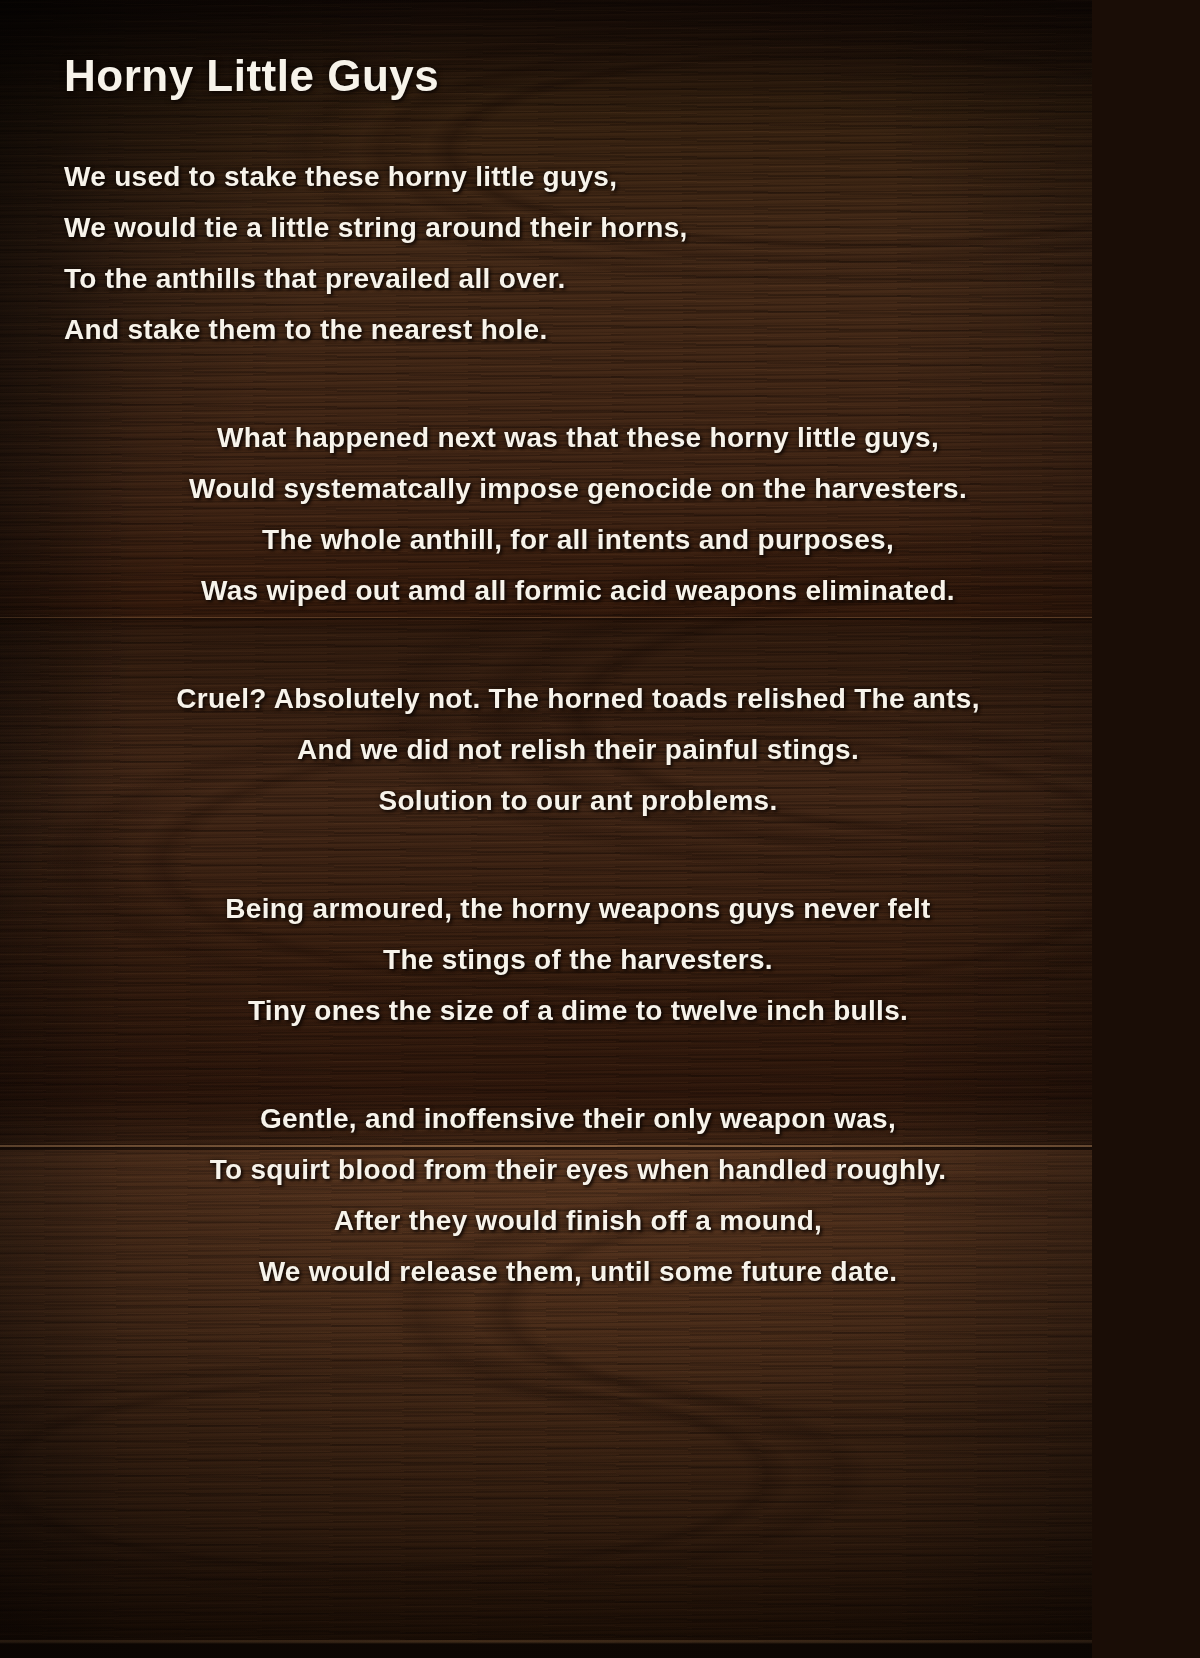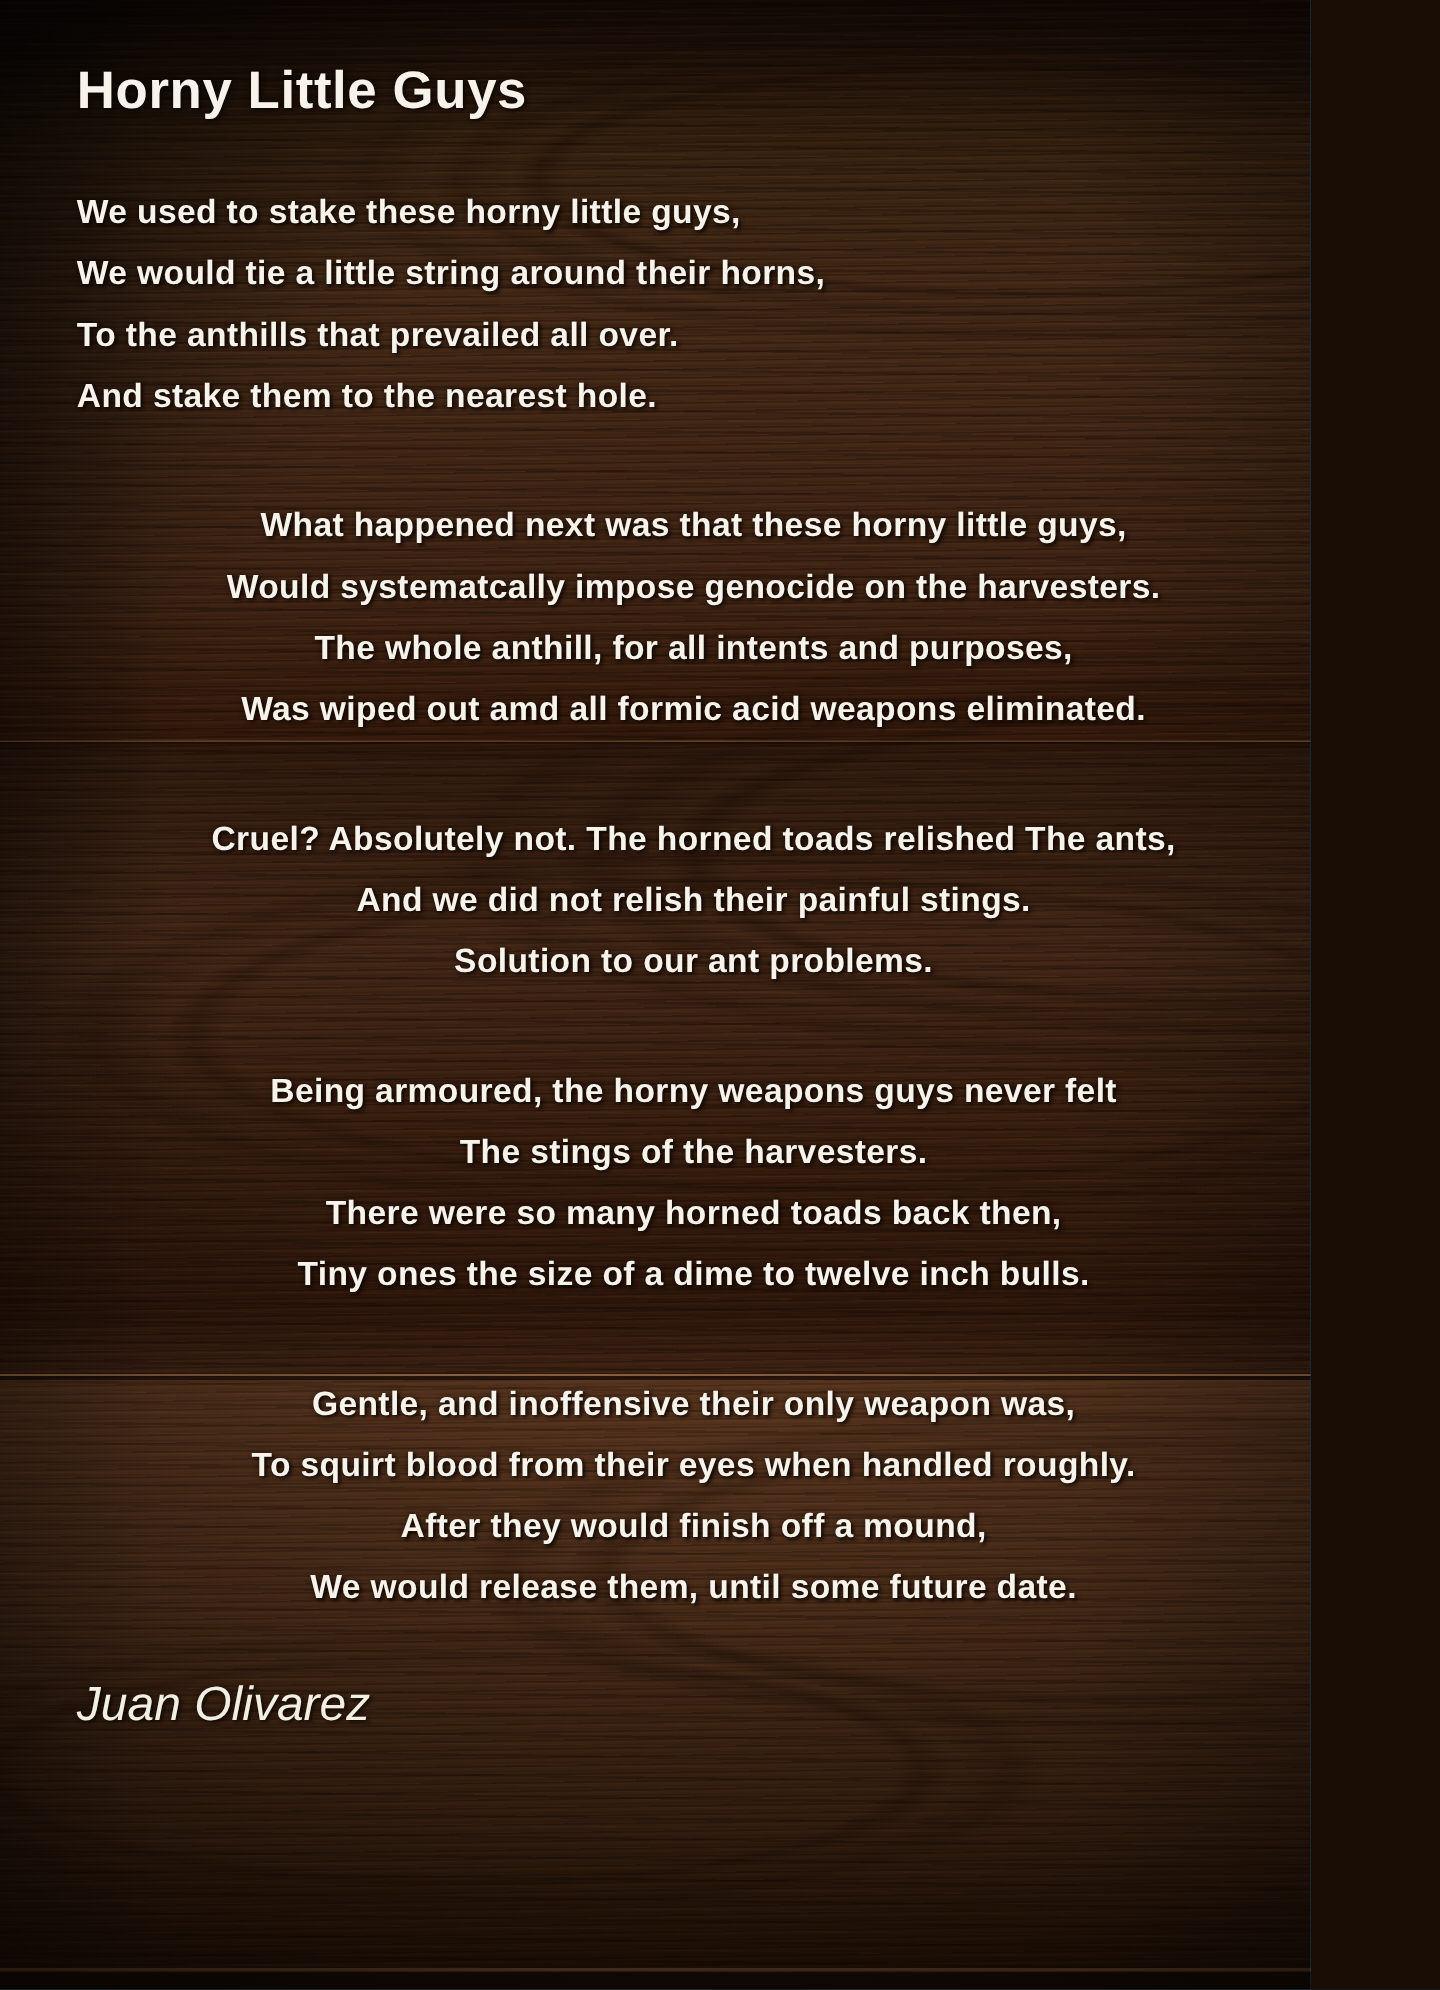--- a/index.html
+++ b/index.html
@@ -5,21 +5,21 @@
   html, body {
     margin: 0;
     padding: 0;
     background: #1a0d06;
   }
   #page {
     position: relative;
     width: 1092px;
     height: 1658px;
     overflow: hidden;
-    background: #0369a1;
+    background: #0f172a;
     font-family: "Liberation Sans", sans-serif;
   }
 
   
   .wood {
     position: absolute;
     inset: 0;
     z-index: 0;
     background-image:
       
@@ -184,26 +184,24 @@
         <div class="poem-line">Was wiped out amd all formic acid weapons eliminated.</div>
       </div>
       <div class="stanza">
         <div class="poem-line">Cruel? Absolutely not. The horned toads relished The ants,</div>
         <div class="poem-line">And we did not relish their painful stings.</div>
         <div class="poem-line">Solution to our ant problems.</div>
       </div>
       <div class="stanza">
         <div class="poem-line">Being armoured, the horny weapons guys never felt</div>
         <div class="poem-line">The stings of the harvesters.</div>
-        <div class="poem-line">There were so many horned toads back then,</div>
         <div class="poem-line">Tiny ones the size of a dime to twelve inch bulls.</div>
       </div>
       <div class="stanza">
         <div class="poem-line">Gentle, and inoffensive their only weapon was,</div>
         <div class="poem-line">To squirt blood from their eyes when handled roughly.</div>
         <div class="poem-line">After they would finish off a mound,</div>
         <div class="poem-line">We would release them, until some future date.</div>
       </div>
     </div>
 
-    <div class="author">Juan Olivarez</div>
   </div>
 </div>
 
 </body></html>

